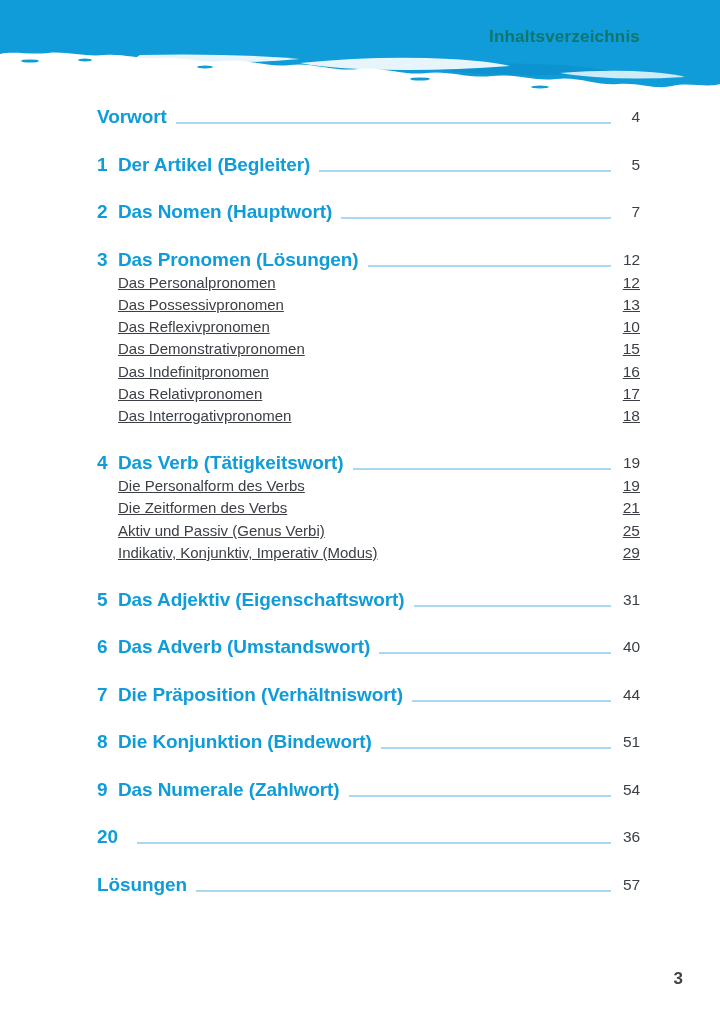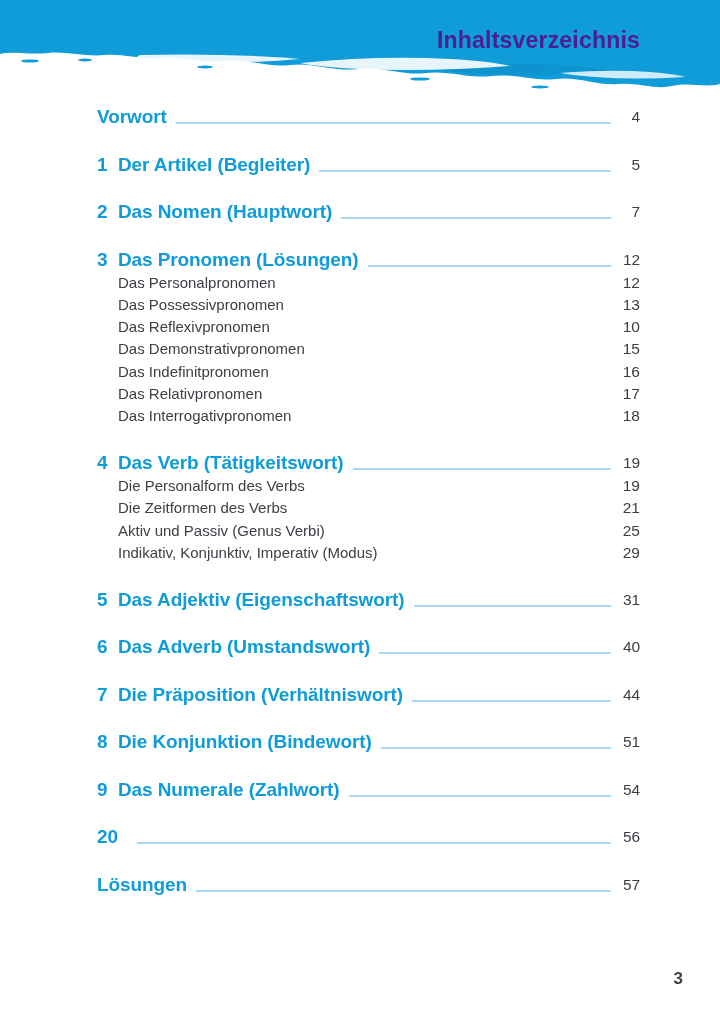--- a/index.html
+++ b/index.html
@@ -16,21 +16,21 @@
   }
   
   .header-band {
     position:absolute; top:0; left:0; width:720px; height:50px;
     background:var(--brand-blue);
   }
   .brush-edge { position:absolute; top:49px; left:0; width:720px; height:46px; display:block; }
   .brush-fill { fill:var(--brand-blue); }
   .header-title {
     position:absolute; top:27px; right:80px;
-    color:#4c1d95; font-size:23px; font-weight:bold; letter-spacing:0.2px;
+    color:#0f766e; font-size:17px; font-weight:bold; letter-spacing:0.2px;
     white-space:nowrap;
   }
   
   .toc { position:absolute; top:95px; left:97px; width:543px; }
   .toc-group { margin-top:23.5px; }
   .toc-group:first-child { margin-top:10px; }
   .toc-row { display:flex; align-items:flex-end; }
   .toc-row.heading {
     line-height:24px; font-size:19px; font-weight:bold;
     color:var(--brand-blue); letter-spacing:-0.1px;
@@ -43,20 +43,21 @@
     align-self:flex-end; margin:0 7px 5px 9px;
   }
   .pagenum {
     font-weight:normal; color:var(--text-dark);
     font-size:15.5px; min-width:22px; text-align:right;
     white-space:nowrap;
   }
   .toc-row.sub {
     line-height:22.3px; font-size:15px; color:var(--text-dark);
     padding-left:21px;
+    text-decoration:underline;
   }
   .toc-row.sub .title { flex:1 1 auto; white-space:nowrap; }
   
   .footer-page {
     position:absolute; right:37px; bottom:28px;
     font-size:17px; font-weight:bold; color:#3f4347;
   }
 </style>
 </head>
 <body>
@@ -226,21 +227,21 @@
       <span class="title">Das Numerale (Zahlwort)</span>
       <span class="leader"></span>
       <span class="pagenum">54</span>
     </div>
   </section>
 
   <section class="toc-group">
     <div class="toc-row heading">
       <span class="num">20</span>
       <span class="leader"></span>
-      <span class="pagenum">56</span>
+      <span class="pagenum">36</span>
     </div>
   </section>
 
   <section class="toc-group">
     <div class="toc-row heading">
 
       <span class="title">Lösungen</span>
       <span class="leader"></span>
       <span class="pagenum">57</span>
     </div>

